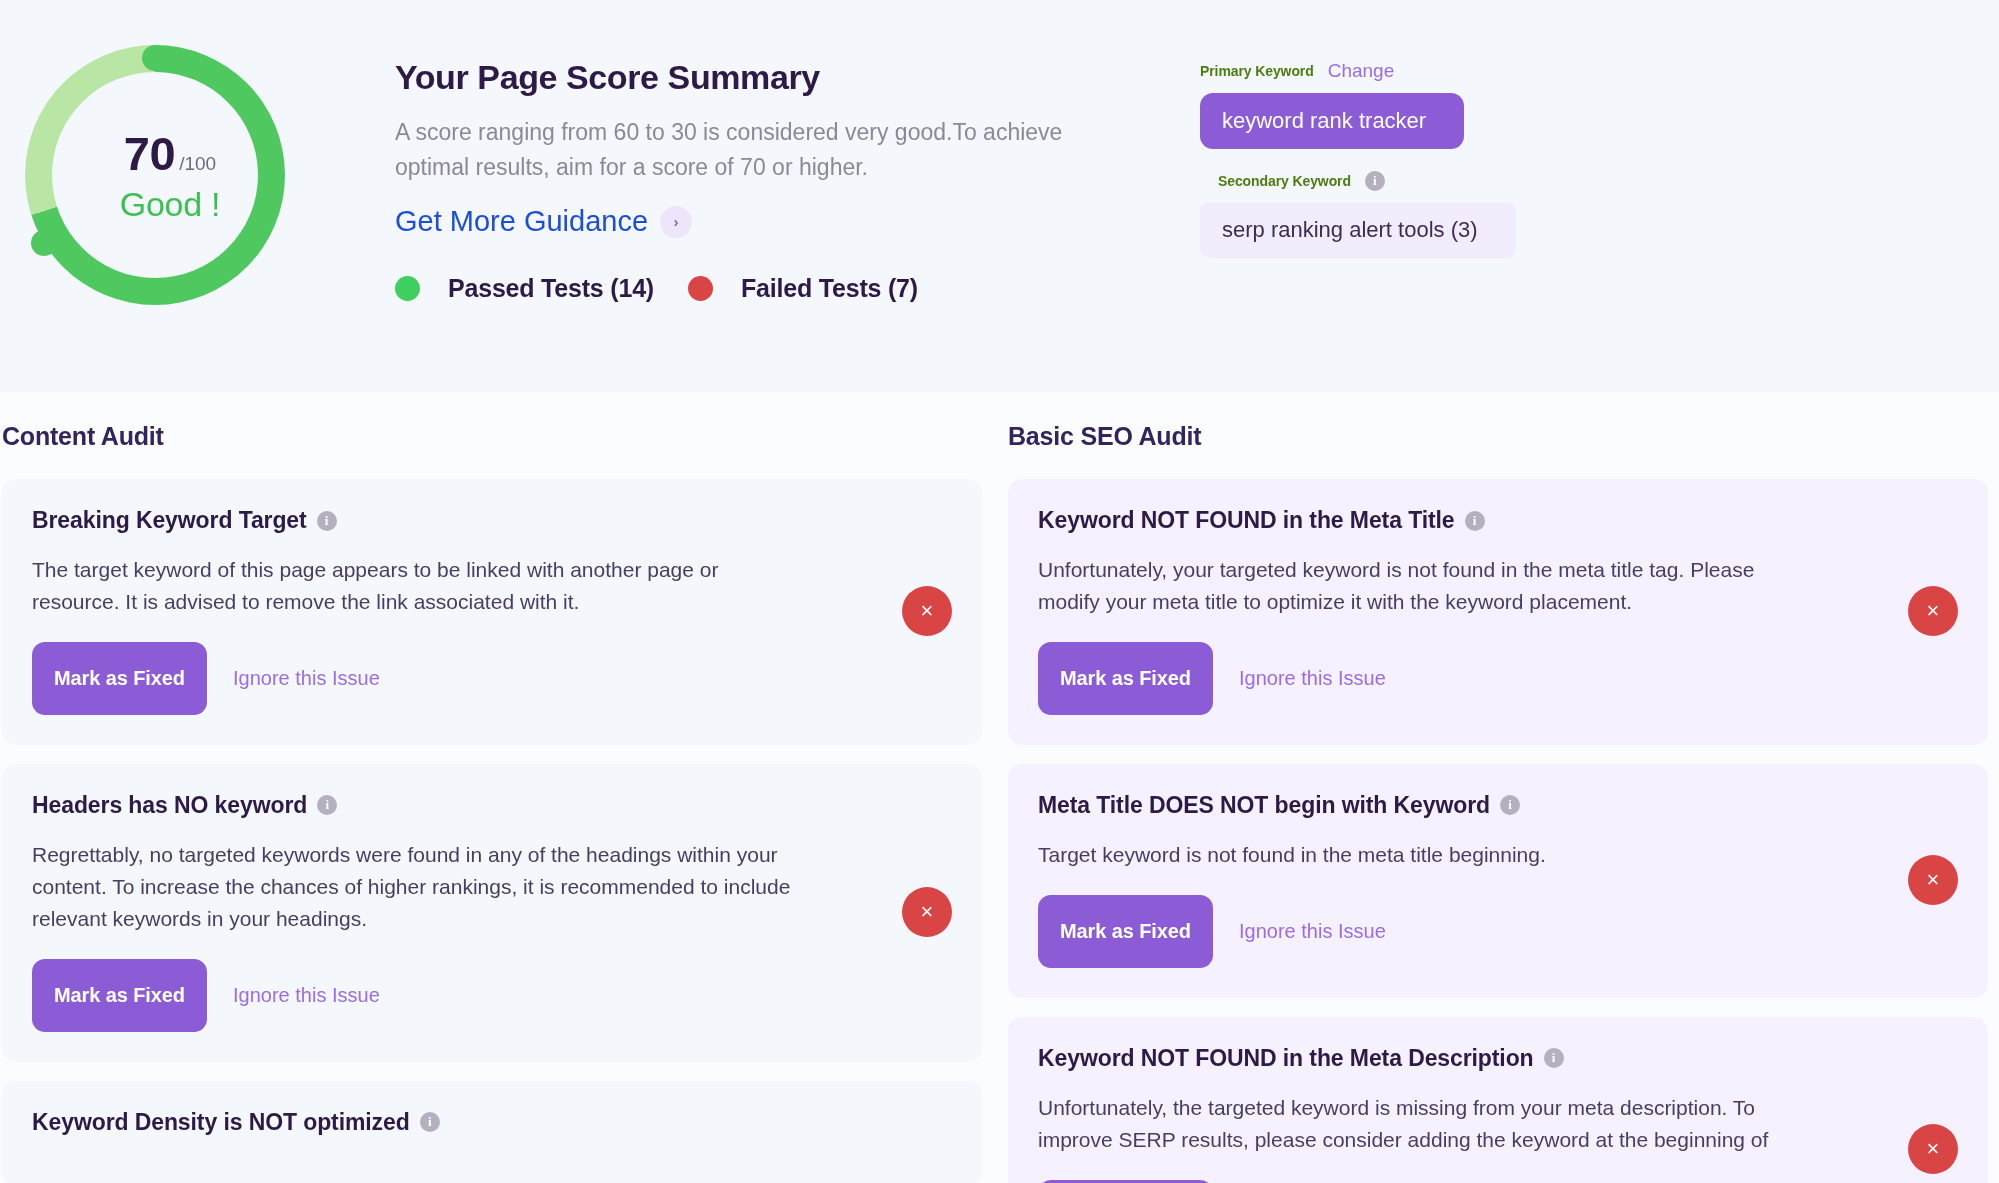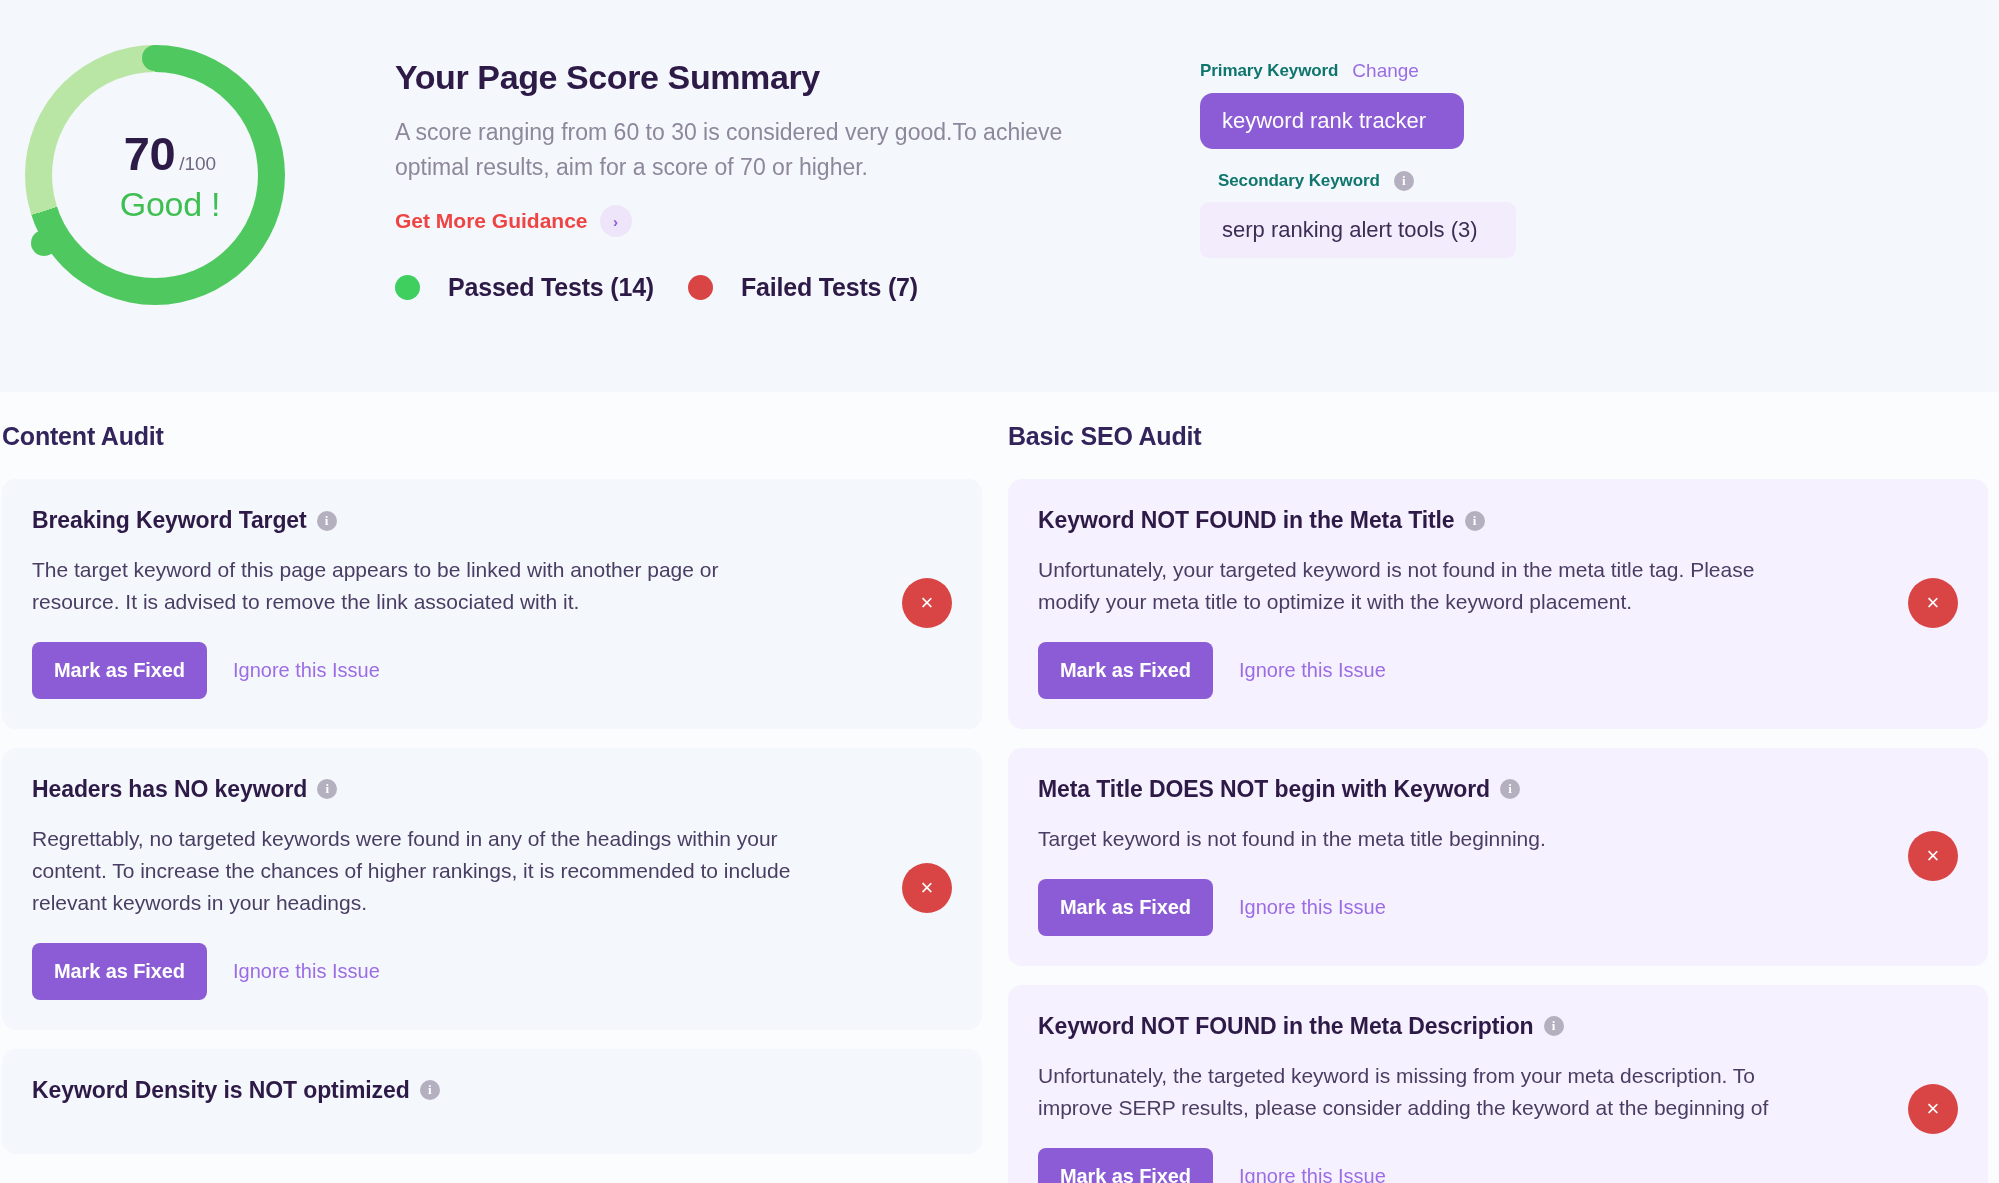--- a/index.html
+++ b/index.html
@@ -116,23 +116,23 @@
     margin-bottom: 20px;
   }
   .guidance {
     display: inline-flex;
     align-items: center;
     gap: 12px;
     cursor: pointer;
     margin-bottom: 36px;
   }
   .guidance-text {
-    font-size: 21px;
-    color: #ef4444;
-    font-weight: 700;
+    font-size: 29px;
+    color: #1d4ed8;
+    font-weight: 400;
   }
   .guidance-chev {
     width: 32px; height: 32px;
     border-radius: 50%;
     background: #efe5fb;
     display: flex; align-items: center; justify-content: center;
     color: #8b5cd6;
     font-size: 15px;
     font-weight: 700;
     line-height: 1;
@@ -148,23 +148,23 @@
   }
 
   
   .keywords {
     flex: 0 0 auto;
     margin-left: 95px;
     padding-top: 20px;
   }
   .kw-label-row { display: flex; align-items: center; gap: 14px; }
   .kw-label {
-    font-size: 17px;
-    font-weight: 700;
-    color: #0f766e;
+    font-size: 14px;
+    font-weight: 700;
+    color: #4d7c0f;
     letter-spacing: -0.1px;
   }
   .kw-change {
     font-size: 19px;
     color: #9b6ce4;
     font-weight: 500;
     cursor: pointer;
   }
   .kw-primary {
     margin-top: 11px;
@@ -254,22 +254,22 @@
     margin-bottom: 24px;
     max-width: 770px;
   }
   .card-actions { display: flex; align-items: center; gap: 26px; }
   .btn-fixed {
     background: #8b5cd6;
     color: #ffffff;
     font-size: 20px;
     font-weight: 700;
     border: none;
-    border-radius: 8px;
-    padding: 17px 22px;
+    border-radius: 13px;
+    padding: 25px 22px;
     cursor: pointer;
     font-family: "Liberation Sans", sans-serif;
     letter-spacing: -0.1px;
   }
   .link-ignore {
     font-size: 20px;
     color: #9b6ce4;
     font-weight: 500;
     cursor: pointer;
   }

